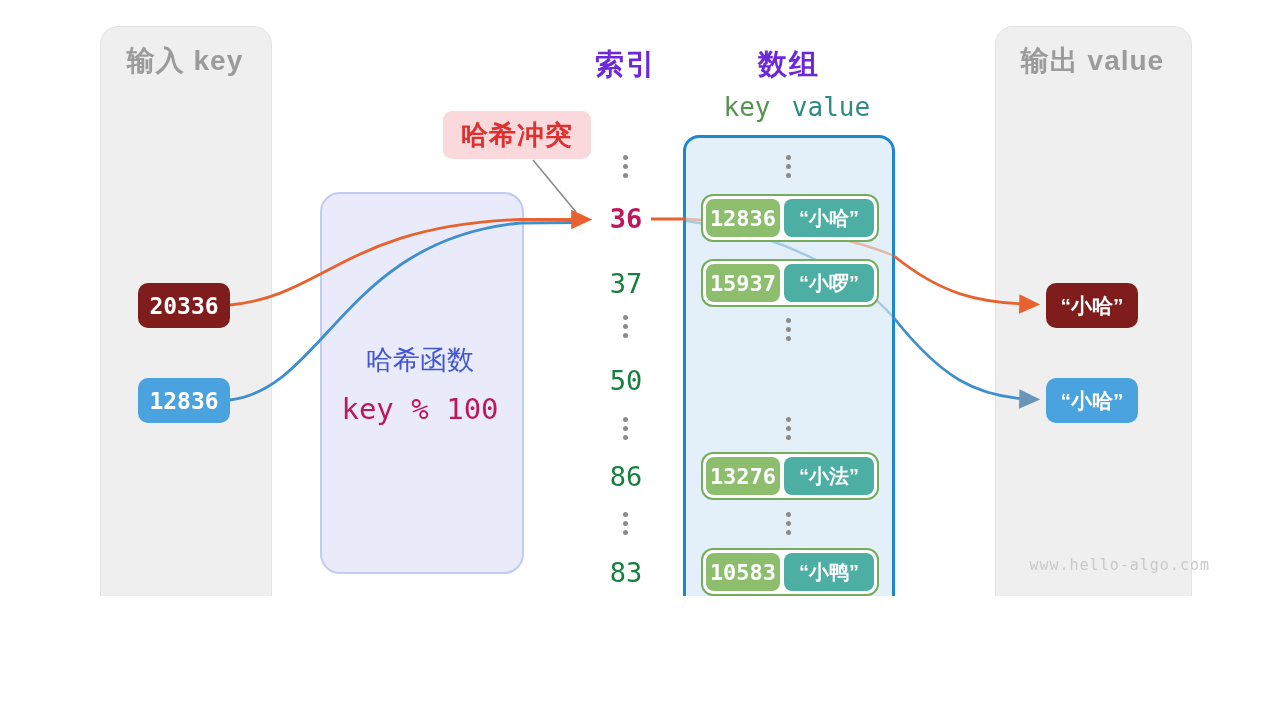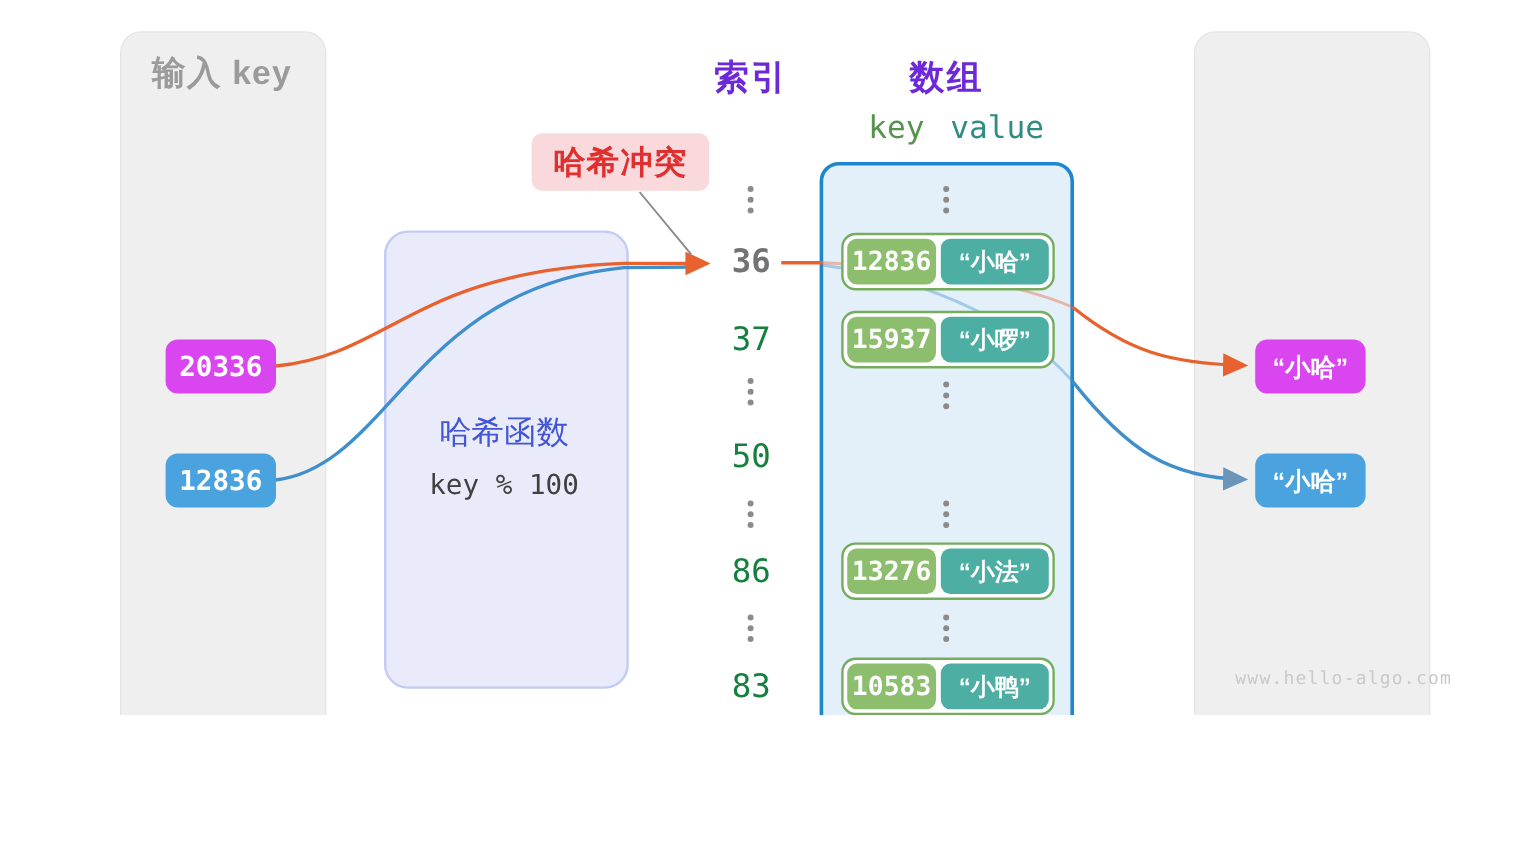--- a/index.html
+++ b/index.html
@@ -19,49 +19,49 @@
     font-size:28px;font-weight:bold;color:#9b9b9b;letter-spacing:1px;z-index:3;
   }
 
   
   .pill{
     position:absolute;width:92px;height:45px;border-radius:10px;z-index:3;
     display:flex;align-items:center;justify-content:center;color:#fff;
   }
   .pill.key-num{font-size:23px;font-weight:600;}
   .pill.out-val{font-size:21px;font-weight:600;}
-  .orange{background:#d946ef;}
+  .orange{background:#7f1d1d;}
   .blue{background:#4aa3df;}
 
   
   .hash-box{
     position:absolute;left:320px;top:192px;width:200px;height:378px;
     background:#e9ebfa;border:2px solid #c2cbf4;border-radius:20px;z-index:1;
   }
   .hash-name{position:absolute;left:320px;top:342px;width:200px;text-align:center;
     font-size:27px;color:#4255d4;z-index:3;}
   .hash-formula{position:absolute;left:320px;top:392px;width:200px;text-align:center;
-    font-size:23px;color:#404040;z-index:3;}
+    font-size:29px;color:#be185d;z-index:3;}
 
   
   .collision-badge{
     position:absolute;left:443px;top:111px;width:148px;height:48px;border-radius:9px;
     background:#f9d9db;display:flex;align-items:center;justify-content:center;
     font-size:27px;font-weight:bold;color:#e02f2f;z-index:3;letter-spacing:1px;
   }
 
   
   .col-header{position:absolute;font-size:29px;font-weight:bold;color:#6d28d9;z-index:3;letter-spacing:2px;}
   .kv-header{position:absolute;top:92px;font-size:26px;z-index:3;}
   .kv-header.k{left:712px;width:70px;text-align:center;color:#55934e;}
   .kv-header.v{left:786px;width:90px;text-align:center;color:#2f8c82;}
 
   
   .idx{position:absolute;left:595px;width:62px;text-align:center;font-size:27px;color:#15803d;z-index:3;}
-  .idx.hit{font-weight:bold;color:#737373;}
+  .idx.hit{font-weight:bold;color:#be185d;}
 
   
   .array-box{
     position:absolute;left:683px;top:135px;width:212px;height:518px;
     background:#e3f0fa;border:3px solid #1d87ce;border-radius:16px;box-sizing:border-box;z-index:1;
   }
   .entry{
     position:absolute;left:701px;width:178px;height:48px;z-index:3;
     background:#ffffff;border:2px solid #76ac5d;border-radius:12px;box-sizing:border-box;
     display:flex;align-items:stretch;padding:3px;gap:4px;
@@ -200,18 +200,19 @@
     <div class="k mono">10583</div>
     <div class="v">“小鸭”</div>
   </div>
   <div class="vdots" style="left:786px;top:608px;">
       <i></i>
       <i></i>
       <i></i>
     </div>
 
   <div class="side-panel" style="left:995px;top:26px;width:195px;height:627px;"></div>
+  <div class="panel-title" style="left:995px;width:195px;">输出 value</div>
   <div class="pill out-val orange" style="left:1046px;top:283px;">“小哈”</div>
   <div class="pill out-val blue" style="left:1046px;top:378px;">“小哈”</div>
 
   <div class="watermark mono">www.hello-algo.com</div>
 
 </div>
 
 </body></html>

